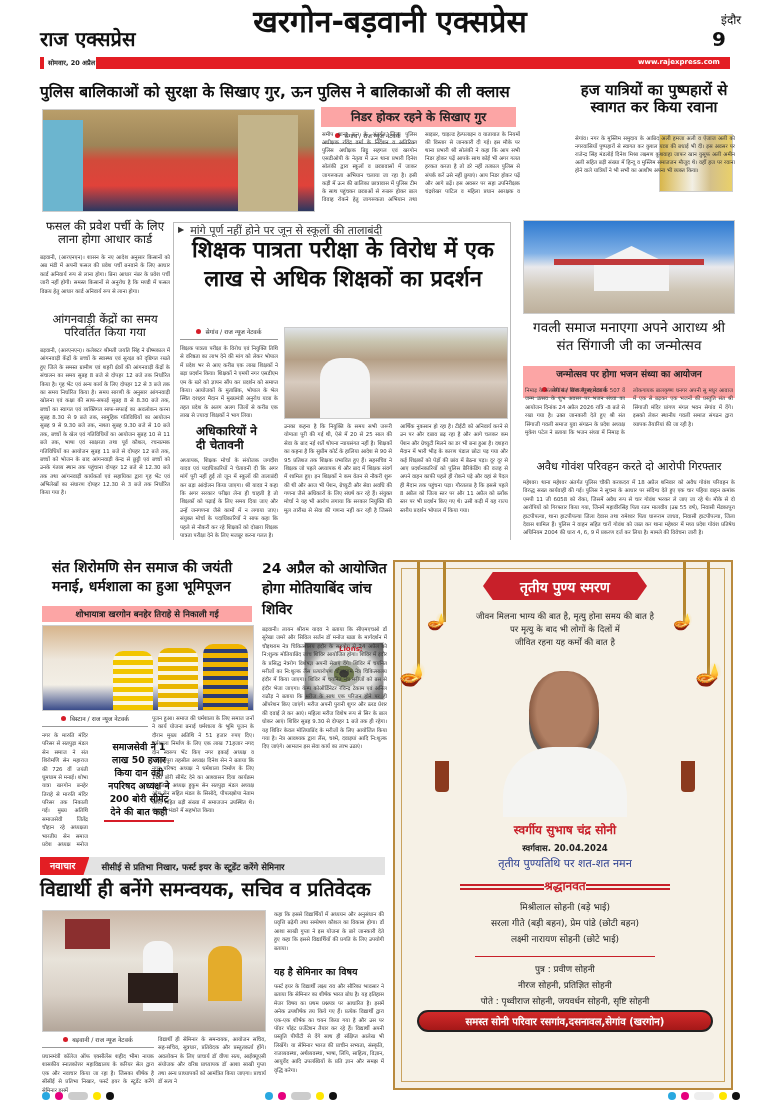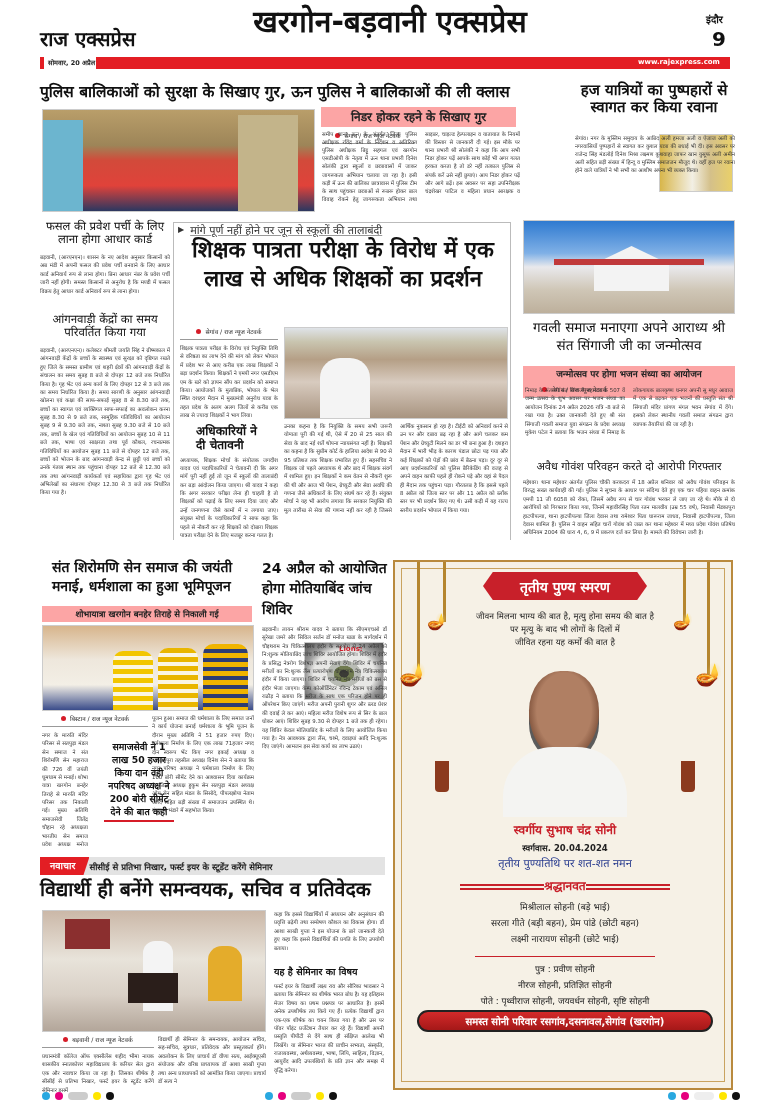--- a/index.html
+++ b/index.html
@@ -19,21 +19,21 @@
 </head>
 <body>
 
 <div class="abs" style="left:0;top:0;width:778px;height:62px">
   <div class="abs hl" style="left:40px;top:28px;font-size:20px;color:#111">राज एक्सप्रेस</div>
   <div class="abs" style="left:40px;top:57px;width:4px;height:12px;background:#e31e24"></div>
   <div class="abs" style="left:48px;top:58px;font-size:6.5px;font-weight:bold;color:#222">सोमवार, 20 अप्रैल 2026</div>
   <div class="abs hl" style="left:160px;top:5px;width:460px;text-align:center;font-size:30px;color:#111">खरगोन-बड़वानी एक्सप्रेस</div>
   <div class="abs" style="left:96px;top:57px;width:634px;height:12px;background:#e31e24"></div>
   <div class="abs" style="left:638px;top:58px;font-size:7px;font-weight:bold;color:#fff">www.rajexpress.com</div>
-  <div class="abs hl" style="left:706px;top:14px;font-size:10px;font-weight:bold">इंदौर</div>
+  <div class="abs hl" style="left:721px;top:14px;font-size:12px;font-weight:normal">इंदौर</div>
   <div class="abs hl" style="left:712px;top:28px;font-size:20px">9</div>
 </div>
 
 <div class="abs hl" style="left:40px;top:84px;width:480px;font-size:15.5px;white-space:nowrap">पुलिस बालिकाओं को सुरक्षा के सिखाए गुर, ऊन पुलिस ने बालिकाओं की ली क्लास</div>
 <div class="abs photo" style="left:42px;top:109px;width:273px;height:103px;background:linear-gradient(180deg,#b99e6a 0%,#9d8558 35%,#d24a3a 50%,#e0423a 75%,#2b3760 100%)">
   <div style="position:absolute;left:0;top:10px;width:40px;height:93px;background:#6cb5cf"></div>
   <div style="position:absolute;left:195px;top:5px;width:60px;height:98px;background:#c3b48a"></div>
 </div>
 <div class="abs subbar" style="left:321px;top:107px;width:195px;height:20px;font-size:12px;line-height:20px">निडर होकर रहने के सिखाए गुर</div>
 <div class="abs" style="left:322px;top:131px;width:198px">
@@ -109,21 +109,21 @@
 <div class="abs body-text" style="left:152px;top:714px;width:102px;height:118px;font-size:5.4px;overflow:hidden">पूजन हुआ। समाज की धर्मशाला के लिए समाज जनों ने कार्य योजना बनाई धर्मशाला के भूमि पूजन के दौरान मुख्य अतिथि ने 51 हजार रुपए दिए। धर्मशाला निर्माण के लिए एक लाख 71हजार नगद दान स्वरूप भेंट किए नगर इकाई अध्यक्ष व भगवानपुरा तहसील अध्यक्ष दिनेश सेन ने बताया कि नगर परिषद अध्यक्ष ने धर्मशाला निर्माण के लिए 100 बोरी सीमेंट देने का आश्वासन दिया कार्यक्रम के जिला अध्यक्ष हुकुम सेन सतपुड़ा मंडल अध्यक्ष ओम सेन सहित मंडल के सिसोदे, पीपलझोपा नेताम आदि सहित बड़ी संख्या में समाजजन उपस्थित थे। मंडल ने भंडारे में सहभोज किया।</div>
 
 <div class="abs hl" style="left:262px;top:558px;width:125px;font-size:14px;line-height:1.45">24 अप्रैल को आयोजित होगा मोतियाबिंद जांच शिविर</div>
 <div class="abs photo" style="left:304px;top:642px;width:80px;height:58px;background:radial-gradient(ellipse at 50% 55%,#3b3b36 0 8%,#6f7a4f 9% 18%,#b9bcb5 19% 30%,#e8e8e6 31% 55%,#9a9a9a 70%,#505050 100%)">
   <div style="position:absolute;left:34px;top:2px;font-size:7px;font-weight:bold;color:#d11e2b">Lions:</div>
 </div>
 <div class="abs body-text" style="left:262px;top:625px;width:125px;height:207px;font-size:5.4px;overflow:hidden;shape-outside:none">बड़वानी। लायन श्रीराम यादव ने बताया कि सीएमएचओ डॉ सुरेखा जमरे और सिविल सर्जन डॉ मनोज खन्ना के मार्गदर्शन में चौइथराम नेत्र चिकित्सालय इंदौर के सहयोग से 24 अप्रैल को नि:शुल्क मोतियाबिंद जांच शिविर आयोजित होगा। शिविर में इंदौर के प्रसिद्ध नेत्ररोग विशेषज्ञ अपनी सेवाएं देंगे। शिविर में चयनित मरीजों का नि:शुल्क लैंस प्रत्यारोपण चोइथराम नेत्र चिकित्सालय इंदौर में किया जाएगा। शिविर में चयनित नेत्र मरीजों को बस से इंदौर भेजा जाएगा। केम्प कोऑर्डिनेटर रविन्द्र टेकाम एवं अनिल राठौड़ ने बताया कि मरीज के साथ एक परिजन होने पर ही ऑपरेशन किए जाएंगे। मरीज अपनी पुरानी शुगर और ब्लड प्रेशर की दवाई ले कर आएं। महिला मरीज विशेष रूप से सिर के बाल धोकर आएं। शिविर सुबह 9.30 से दोपहर 1 बजे तक ही रहेगा। यह शिविर केवल मोतियाबिंद के मरीजों के लिए आयोजित किया गया है। नेत्र आवश्यक द्वारा लैंस, चश्मे, दवाइयां आदि नि:शुल्क दिए जाएंगे। आमजन इस सेवा कार्य का लाभ उठाएं।</div>
 
 <div class="abs" style="left:40px;top:857px;width:345px;height:18px;background:#e3e3e3;display:flex;align-items:center">
   <span style="background:#e31e24;color:#fff;font-size:9.5px;font-weight:bold;height:18px;line-height:18px;padding:0 14px 0 10px;clip-path:polygon(0 0,100% 0,88% 100%,0 100%)">नवाचार</span>
-  <span style="font-size:8.5px;font-weight:bold;color:#222;margin-left:0;white-space:nowrap">सीसीई से प्रतिभा निखार, फर्स्ट इयर के स्टूडेंट करेंगे सेमिनार</span>
+  <span style="font-size:8.5px;font-weight:bold;color:#222;margin-left:12px;white-space:nowrap">सीसीई से प्रतिभा निखार, फर्स्ट इयर के स्टूडेंट करेंगे सेमिनार</span>
 </div>
 <div class="abs hl" style="left:40px;top:879px;width:345px;font-size:19.5px;white-space:nowrap">विद्यार्थी ही बनेंगे समन्वयक, सचिव व प्रतिवेदक</div>
 <div class="abs photo" style="left:42px;top:910px;width:224px;height:122px;background:linear-gradient(180deg,#cbb8a8 0%,#e8e3da 40%,#d9d0c6 70%,#b3a69a 100%)">
   <div style="position:absolute;left:22px;top:8px;width:45px;height:30px;background:#8b2f2f"></div>
   <div style="position:absolute;left:100px;top:30px;width:30px;height:70px;background:#f4f4f4;border-radius:12px 12px 0 0"></div>
   <div style="position:absolute;left:85px;top:62px;width:50px;height:30px;background:#2a1e1a"></div>
   <div style="position:absolute;left:165px;top:35px;width:34px;height:55px;background:#e4ac2b;border-radius:14px 14px 0 0"></div>
 </div>
 <div class="abs" style="left:42px;top:1035px;width:112px">
   <div class="byline">

